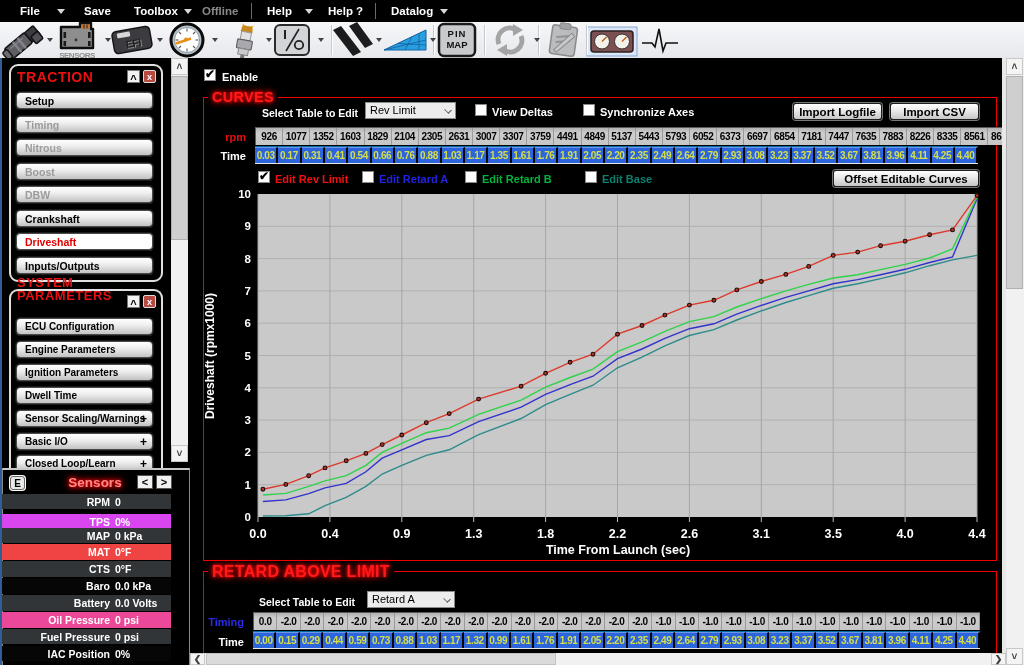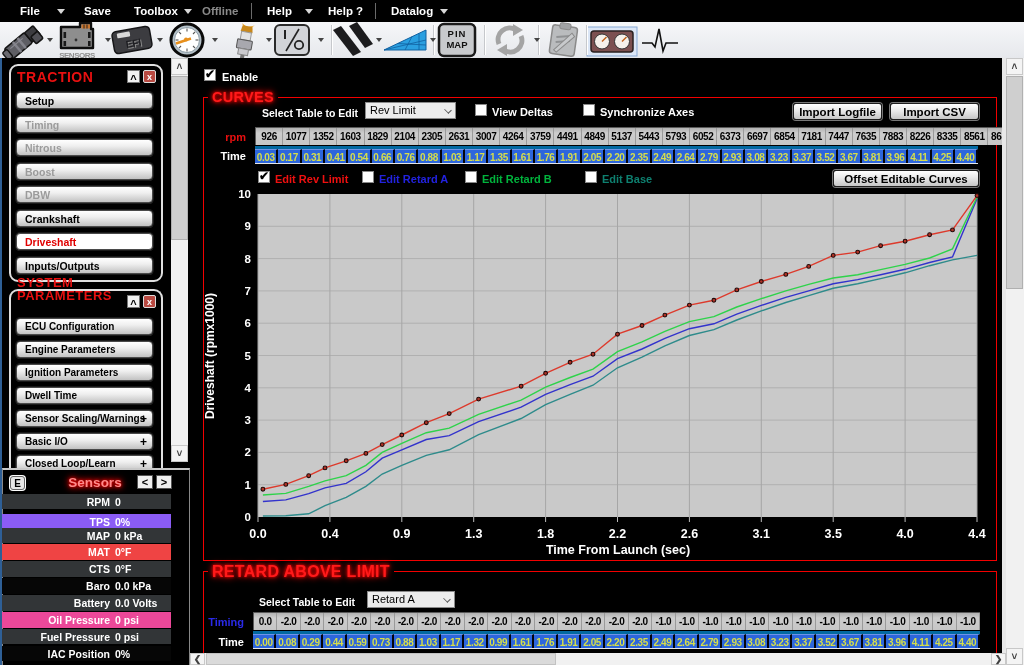--- a/index.html
+++ b/index.html
@@ -33,21 +33,21 @@
 .rlab{position:absolute;color:#ff1a1a;font-weight:bold;background:#000;padding:0 4px;letter-spacing:0.3px;text-shadow:0 0 3px rgba(255,0,0,1),0 0 6px rgba(255,0,0,.9),0 0 9px rgba(255,40,40,.5)}
 .wlab{color:#fff;font-weight:bold;font-size:11px;position:absolute;white-space:nowrap}
 .cb{position:absolute;width:12px;height:12px;background:#fff;border:1px solid #888}
 .cb.chk:after{content:"\2714";position:absolute;left:0px;top:-3px;font-size:12px;font-weight:bold;color:#000}
 .drop{position:absolute;height:17px;background:#ececec;border:1px solid #8a8a8a;font-size:11px;color:#000;line-height:15px;padding-left:4px}
 .drop .dv{position:absolute;right:4px;top:4px;width:6px;height:6px;border-right:1.6px solid #555;border-bottom:1.6px solid #555;transform:rotate(45deg) scale(1,.8)}
 .gbtn{position:absolute;background:linear-gradient(#ffffff,#e9e9e9 45%,#c6c6c6);border:1px solid #1e1e1e;border-radius:3px;box-shadow:0 0 0 1px #777;color:#000;font-weight:bold;font-size:11.5px;text-align:center}
 
 .grow{position:absolute;display:flex;background:#b9b9b9;border-top:1px solid #5a5a5a;border-left:1px solid #5a5a5a}
 .grow .c{flex:1;text-align:center;font-size:10px;font-weight:bold;letter-spacing:-0.4px;color:#000;line-height:17px;border-right:1px solid #9a9a9a;background:linear-gradient(#b2b2b2,#cdcdcd 30%,#c6c6c6);overflow:hidden;white-space:nowrap}
-.brow{position:absolute;display:flex;background:#000;border-top:3px solid #0369a1;border-bottom:1px solid #e6e6e6}
+.brow{position:absolute;display:flex;background:#000;border-top:1px solid #0369a1;border-bottom:1px solid #e6e6e6}
 .brow .c{flex:1;text-align:center;font-size:10px;font-weight:bold;letter-spacing:-0.4px;color:#d6de4a;line-height:16px;background:#2d66dc;border-right:2px solid #05050a;border-top:1px solid #6f94e8;overflow:hidden;white-space:nowrap}
 
 .sb{position:absolute;background:#f1f1f1}
 .sbbtn{position:absolute;background:#f4f4f4;border:1px solid #c8c8c8;color:#404040;text-align:center}
 .sbthumb{position:absolute;background:#cfcfcf;border:1px solid #b0b0b0}
 </style></head>
 <body>
 
 <div id="menubar">
  <div class="mi" style="left:20px">File</div>
@@ -213,21 +213,21 @@
 
 <div id="sensors"></div>
 <div class="abs" style="left:10px;top:476px;width:15px;height:14px;background:#e8e8e8;border:1px solid #666;border-radius:3px;box-shadow:0 0 0 1px #fff;color:#000;font-size:10px;font-weight:bold;text-align:center;line-height:13px">E</div>
 <div class="abs" style="left:60px;top:475px;width:70px;text-align:center;color:#ff8a8a;font-size:13.5px;font-weight:bold;text-shadow:0 0 3px rgba(255,0,0,1),0 0 6px rgba(255,0,0,1),0 0 9px rgba(255,0,0,.8)">Sensors</div>
 <div class="abs" style="left:137px;top:475px;width:16px;height:14px;background:#f0f0f0;border:1px solid #555;color:#000;font-size:11px;font-weight:bold;text-align:center;line-height:13px">&lt;</div>
 <div class="abs" style="left:156px;top:475px;width:16px;height:14px;background:#f0f0f0;border:1px solid #555;color:#000;font-size:11px;font-weight:bold;text-align:center;line-height:13px">&gt;</div>
 <div class="srow" style="top:493.7px;background:#323537">
     <span class="lab">RPM</span>
     <span class="val">0</span>
   </div>
-<div class="srow" style="top:514px;background:#8b5cf6">
+<div class="srow" style="top:514px;background:#d946ef">
     <span class="lab">TPS</span>
     <span class="val">0%</span>
   </div>
 <div class="srow" style="top:527.5px;background:#323537">
     <span class="lab">MAP</span>
     <span class="val">0 kPa</span>
   </div>
 <div class="srow" style="top:544.4px;background:#ef4444">
     <span class="lab">MAT</span>
     <span class="val">0°F</span>
@@ -275,21 +275,21 @@
 <div class="grow" style="left:255px;top:127px;width:842px;height:18px">
     <div class="c">926</div>
     <div class="c">1077</div>
     <div class="c">1352</div>
     <div class="c">1603</div>
     <div class="c">1829</div>
     <div class="c">2104</div>
     <div class="c">2305</div>
     <div class="c">2631</div>
     <div class="c">3007</div>
-    <div class="c">4264</div>
+    <div class="c">3307</div>
     <div class="c">3759</div>
     <div class="c">4491</div>
     <div class="c">4849</div>
     <div class="c">5137</div>
     <div class="c">5443</div>
     <div class="c">5793</div>
     <div class="c">6052</div>
     <div class="c">6373</div>
     <div class="c">6697</div>
     <div class="c">6854</div>
@@ -478,21 +478,21 @@
     <div class="c">-1.0</div>
     <div class="c">-1.0</div>
     <div class="c">-1.0</div>
     <div class="c">-1.0</div>
     <div class="c">-1.0</div>
     <div class="c">-1.0</div>
   </div>
 <div class="wlab" style="left:200px;top:636px;width:44px;text-align:right;font-size:11px">Time</div>
 <div class="brow" style="left:253px;top:631px;width:727px;height:18px">
     <div class="c">0.00</div>
-    <div class="c">0.08</div>
+    <div class="c">0.15</div>
     <div class="c">0.29</div>
     <div class="c">0.44</div>
     <div class="c">0.59</div>
     <div class="c">0.73</div>
     <div class="c">0.88</div>
     <div class="c">1.03</div>
     <div class="c">1.17</div>
     <div class="c">1.32</div>
     <div class="c">0.99</div>
     <div class="c">1.61</div>

